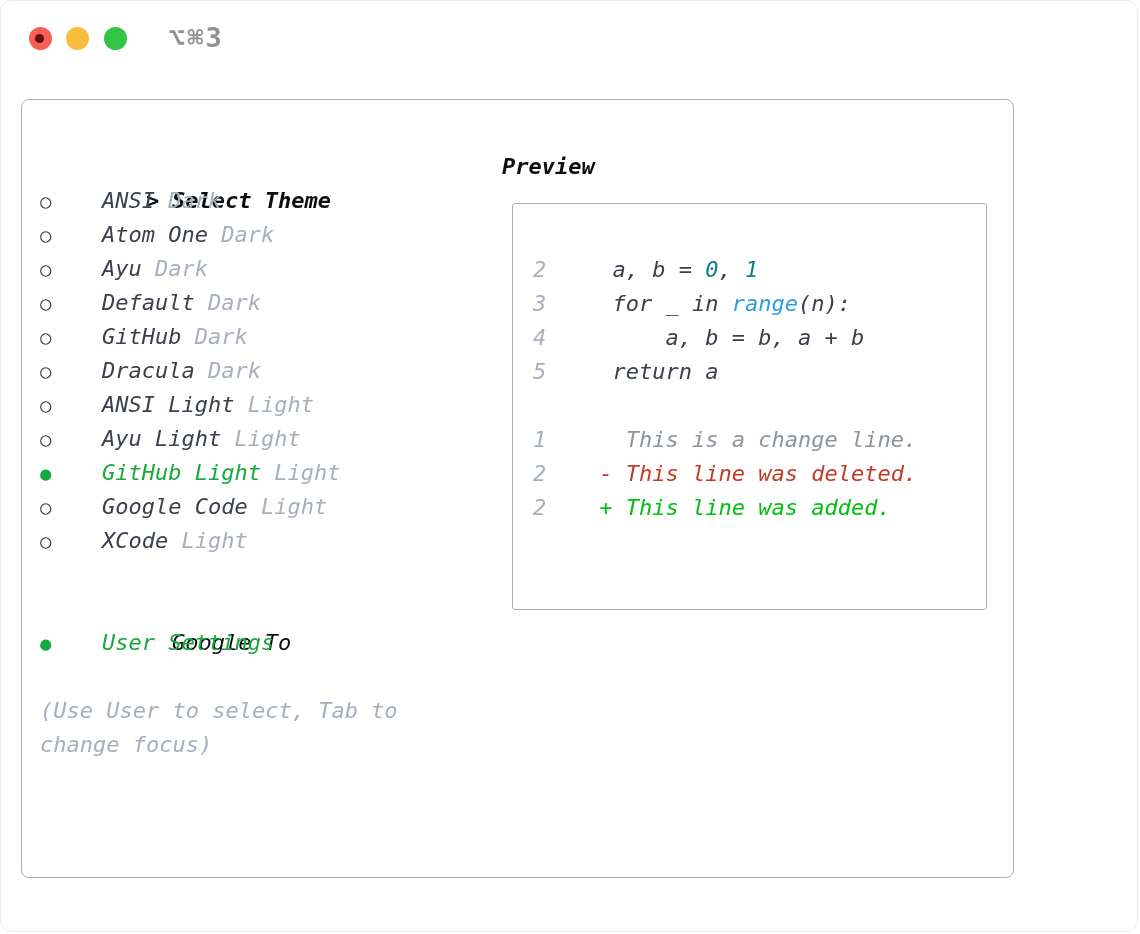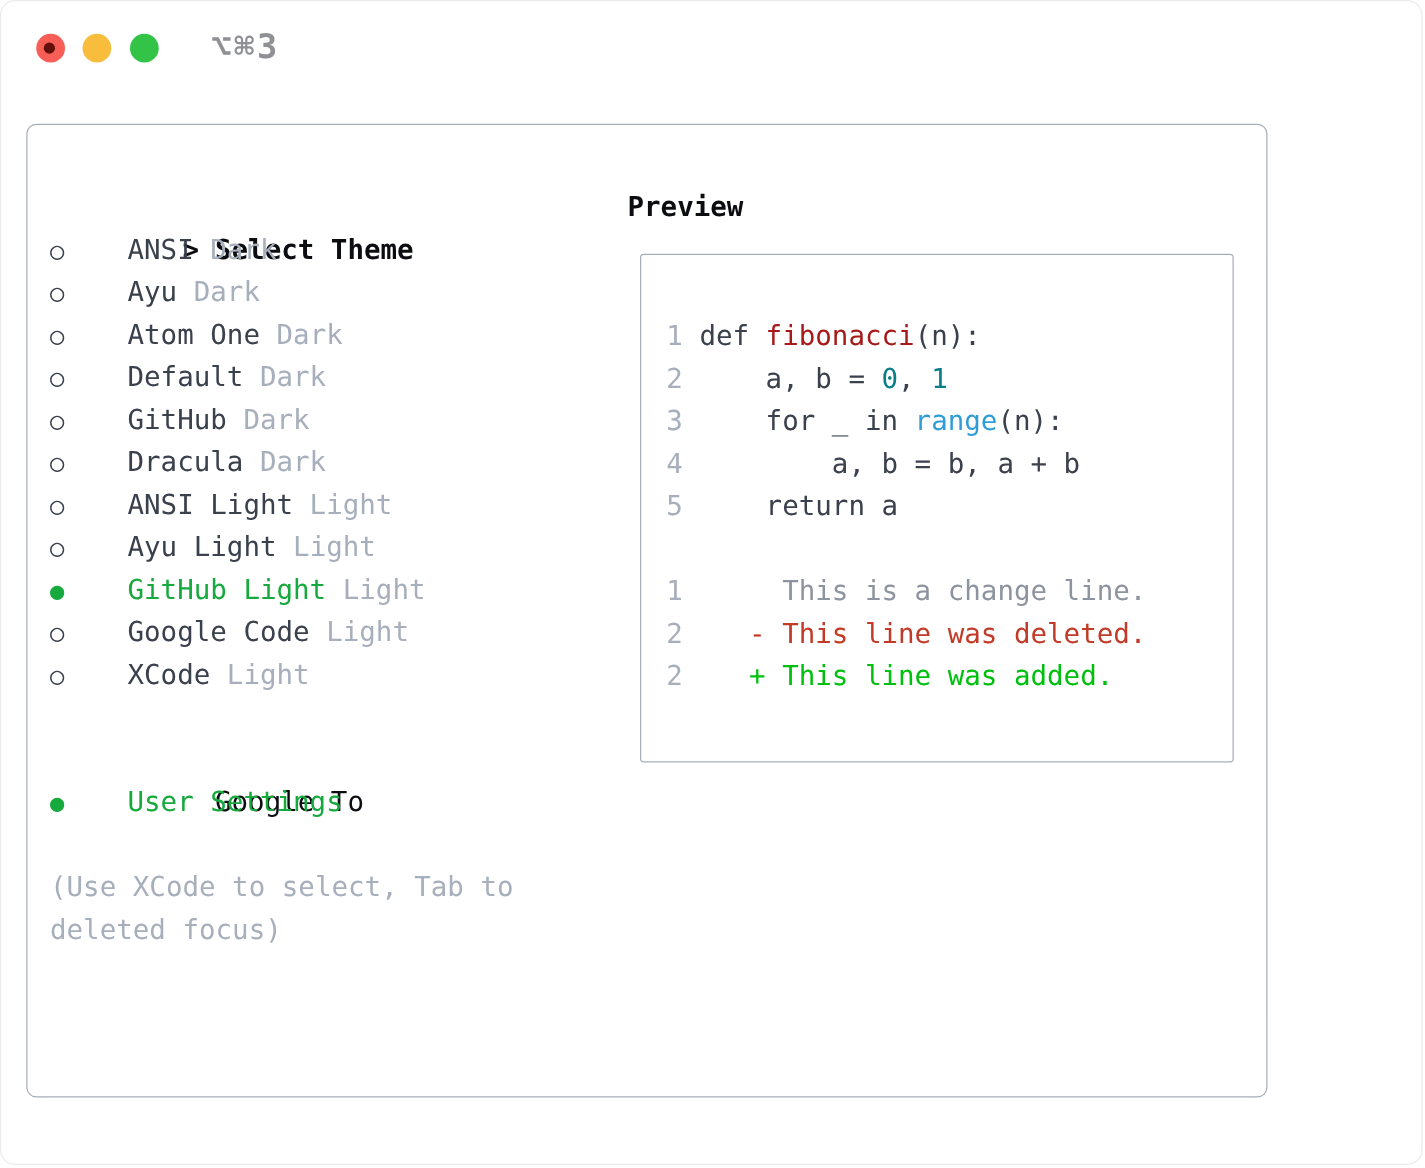--- a/index.html
+++ b/index.html
@@ -17,21 +17,21 @@
   .tl-dot{position:absolute;left:6px;top:7px;width:9px;height:9px;border-radius:50%;background:var(--tl_red_dot);}
   .win-title{
     position:absolute;left:168px;top:21px;font-size:27px;font-weight:600;
     color:var(--title_gray);letter-spacing:2px;
   }
   
   .panel{
     position:absolute;left:20px;top:98px;width:993px;height:779px;box-sizing:border-box;
     border:1.5px solid var(--border);border-radius:8px;background:#ffffff;
   }
-  .row{height:34px;line-height:34px;font-size:22px;white-space:pre;color:var(--item_text);}
+  .row{height:34px;line-height:34px;font-size:22px;white-space:pre;color:var(--item_text);font-style:italic;}
   .left-col{position:absolute;left:18px;top:50px;}
   .bullet{display:inline-block;width:26px;font-size:19px;color:var(--item_text);}
   .bullet.sel{color:var(--green_sel);}
   .prompt{font-size:22px;font-weight:bold;color:var(--header_black);}
   .hdr{font-weight:bold;color:var(--header_black);}
   .hdr2{color:var(--header_black);}
   .tname{color:var(--item_text);margin-left:36px;}
   .tname.sel{color:var(--green_sel);}
   .variant{color:var(--muted);}
   .footer-row{color:var(--muted);}
@@ -68,22 +68,22 @@
 
   <div class="panel">
 
     <div class="left-col">
       <div class="row">
         <span class="bullet prompt">&gt;</span><span class="hdr">Select Theme</span>
       </div>
 
       <div id="theme-list">
           <div class="row"><span class="bullet">○</span><span class="tname">ANSI</span><span class="variant"> Dark</span></div>
+          <div class="row"><span class="bullet">○</span><span class="tname">Atom One</span><span class="variant"> Dark</span></div>
           <div class="row"><span class="bullet">○</span><span class="tname">Ayu</span><span class="variant"> Dark</span></div>
-          <div class="row"><span class="bullet">○</span><span class="tname">Atom One</span><span class="variant"> Dark</span></div>
           <div class="row"><span class="bullet">○</span><span class="tname">Default</span><span class="variant"> Dark</span></div>
           <div class="row"><span class="bullet">○</span><span class="tname">GitHub</span><span class="variant"> Dark</span></div>
           <div class="row"><span class="bullet">○</span><span class="tname">Dracula</span><span class="variant"> Dark</span></div>
           <div class="row"><span class="bullet">○</span><span class="tname">ANSI Light</span><span class="variant"> Light</span></div>
           <div class="row"><span class="bullet">○</span><span class="tname">Ayu Light</span><span class="variant"> Light</span></div>
           <div class="row"><span class="bullet sel">●</span><span class="tname sel">GitHub Light</span><span class="variant"> Light</span></div>
           <div class="row"><span class="bullet">○</span><span class="tname">Google Code</span><span class="variant"> Light</span></div>
           <div class="row"><span class="bullet">○</span><span class="tname">XCode</span><span class="variant"> Light</span></div>
         </div>
 
@@ -92,29 +92,28 @@
       <div class="row">
         <span class="bullet"></span><span class="hdr2">Google To</span>
       </div>
 
       <div id="apply-list">
           <div class="row"><span class="bullet sel">●</span><span class="tname sel">User Settings</span></div>
         </div>
 
       <div class="row"> </div>
 
-      <div class="row footer-row">(Use XCode to select, Tab to</div>
-      <div class="row footer-row">deleted focus)</div>
+      <div class="row footer-row">(Use User to select, Tab to</div>
+      <div class="row footer-row">change focus)</div>
     </div>
 
     <div class="row preview-header">Preview</div>
 
     <div class="preview-box">
       <div class="code-wrap" id="code-wrap">
-          <div class="row"><span class="lineno">1 </span><span class="seg seg-text">def </span><span class="seg seg-function">fibonacci</span><span class="seg seg-text">(n):</span></div>
           <div class="row"><span class="lineno">2 </span><span class="seg seg-text">    a, b = </span><span class="seg seg-number">0</span><span class="seg seg-text">, </span><span class="seg seg-number">1</span></div>
           <div class="row"><span class="lineno">3 </span><span class="seg seg-text">    for _ in </span><span class="seg seg-builtin">range</span><span class="seg seg-text">(n):</span></div>
           <div class="row"><span class="lineno">4 </span><span class="seg seg-text">        a, b = b, a + b</span></div>
           <div class="row"><span class="lineno">5 </span><span class="seg seg-text">    return a</span></div>
           <div class="row"><span class="lineno">  </span> </div>
           <div class="row"><span class="lineno">1 </span><span class="seg seg-context">     This is a change line.</span></div>
           <div class="row"><span class="lineno">2 </span><span class="seg seg-deleted">   - This line was deleted.</span></div>
           <div class="row"><span class="lineno">2 </span><span class="seg seg-added">   + This line was added.</span></div>
         </div>
     </div>

